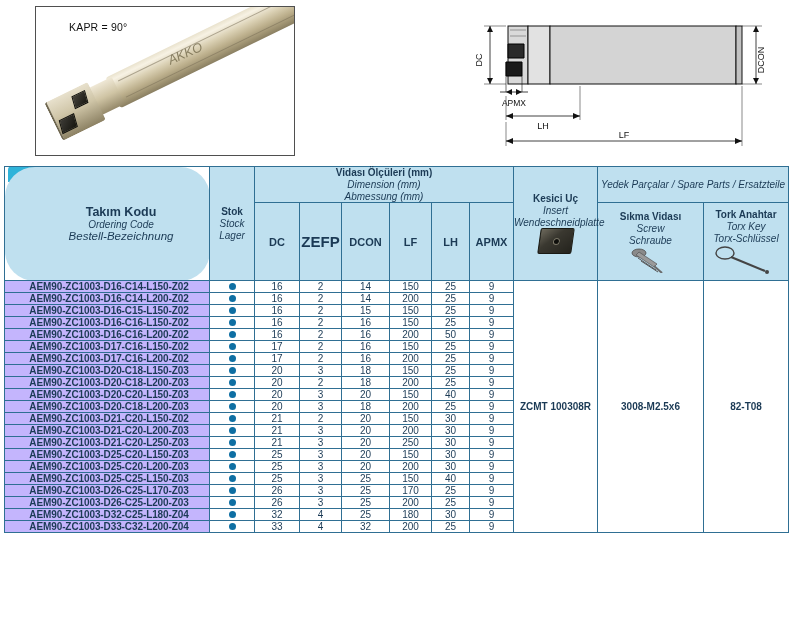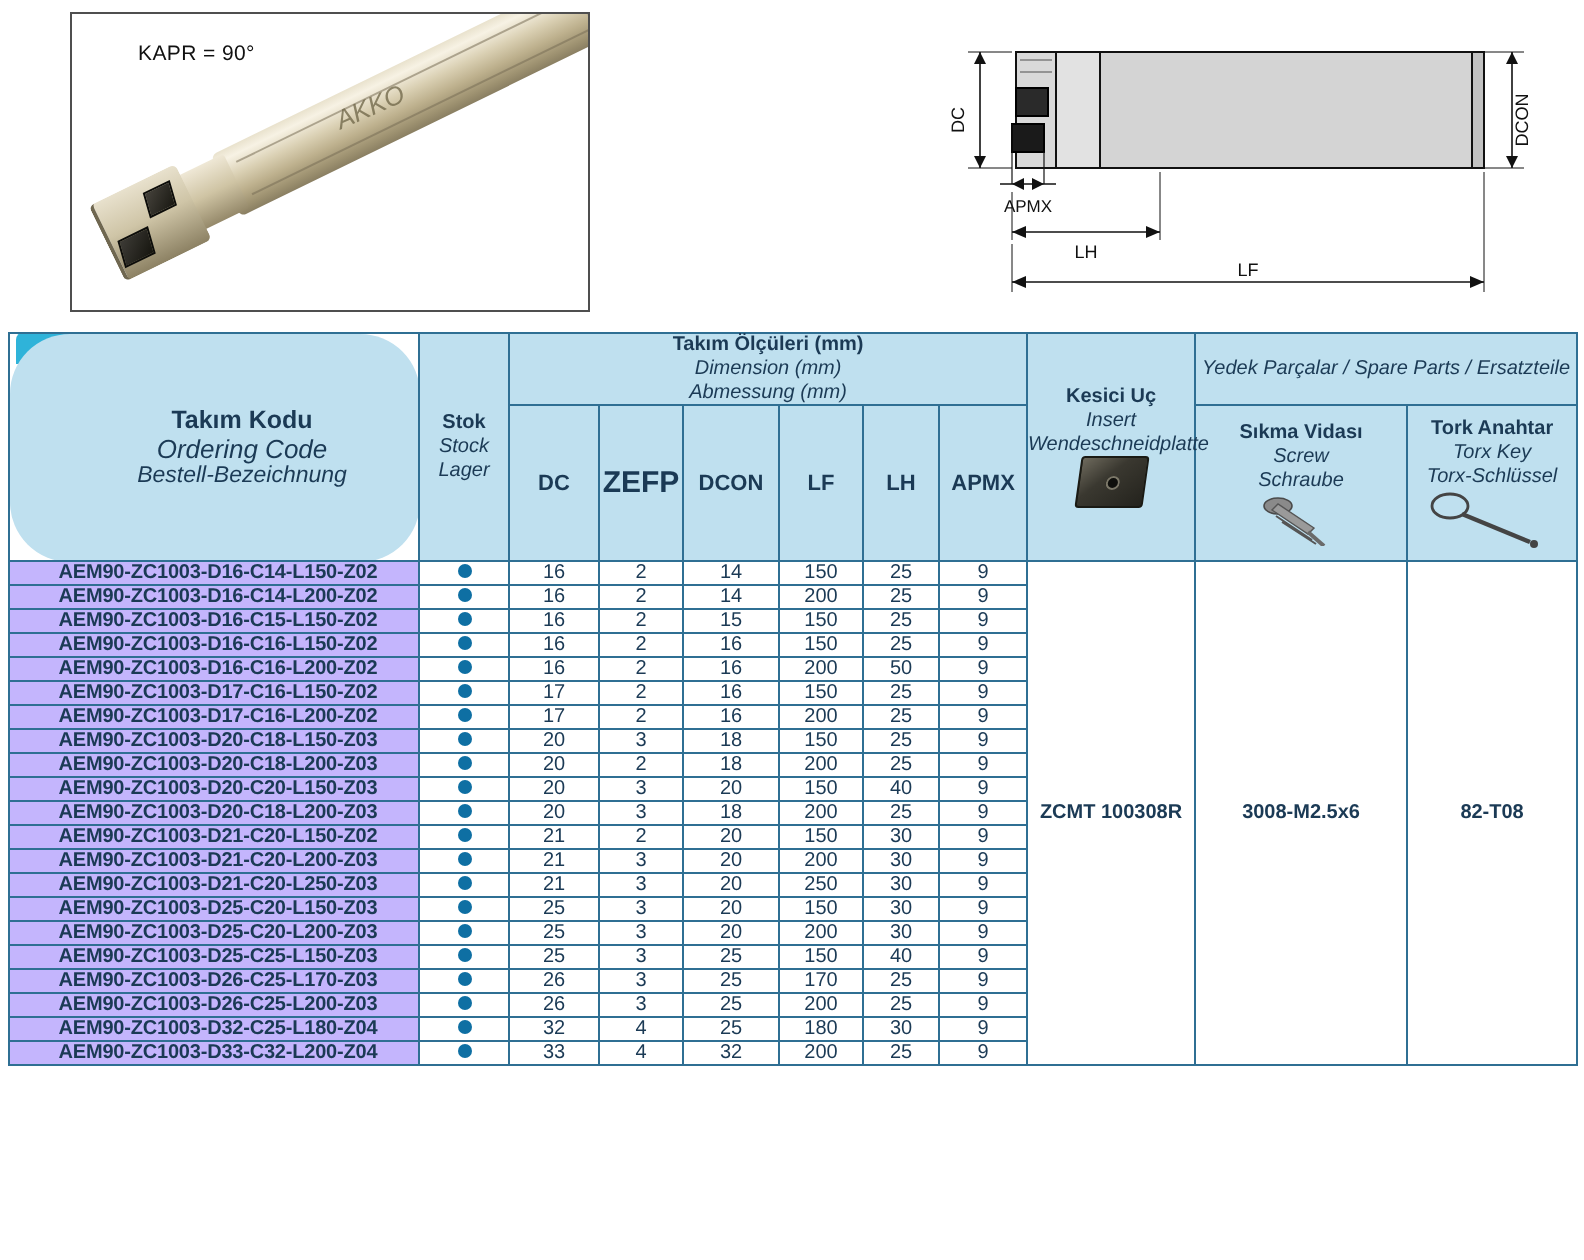--- a/index.html
+++ b/index.html
@@ -133,21 +133,21 @@
     background: #bfe0ef;
   }
   .hdr-code {
     background: #bfe0ef;
     text-align: left;
     padding-left: 28px !important;
     color: #12354f;
     border-radius: 30px;
   }
   .hdr-code .l1 { font-size: 12.5px; font-weight: bold; }
-  .hdr-code .l2 { font-size: 13px; font-style: italic; }
+  .hdr-code .l2 { font-size: 10px; font-style: italic; }
   .hdr-code .l3 { font-size: 11.5px; font-style: italic; }
   .hdr-small { font-size: 9px; line-height: 1.18; }
   .hdr-small .b { font-weight: bold; }
   .hdr-small .i { font-style: italic; }
   .row-code {
     text-align: left;
     padding-left: 4px !important;
     font-size: 9.6px;
     font-weight: bold;
     color: #0f3a5c;
@@ -297,21 +297,21 @@
           <div class="l1">Takım Kodu</div>
           <div class="l2">Ordering Code</div>
           <div class="l3">Bestell-Bezeichnung</div>
         </td>
         <td class="hdr-blue hdr-small" rowspan="2">
           <div class="b">Stok</div>
           <div class="i">Stock</div>
           <div class="i">Lager</div>
         </td>
         <td class="hdr-blue hdr-small" colspan="6">
-          <div class="b">Takım Ölçüleri (mm)</div>
+          <div class="b">Vidası Ölçüleri (mm)</div>
           <div class="i">Dimension (mm)</div>
           <div class="i">Abmessung (mm)</div>
         </td>
         <td class="hdr-blue hdr-small" rowspan="2">
           <div class="b">Kesici Uç</div>
           <div class="i">Insert</div>
           <div class="i">Wendeschneidplatte</div>
           <div class="insert-icon">
                 <div class="hole"></div>
               </div>

